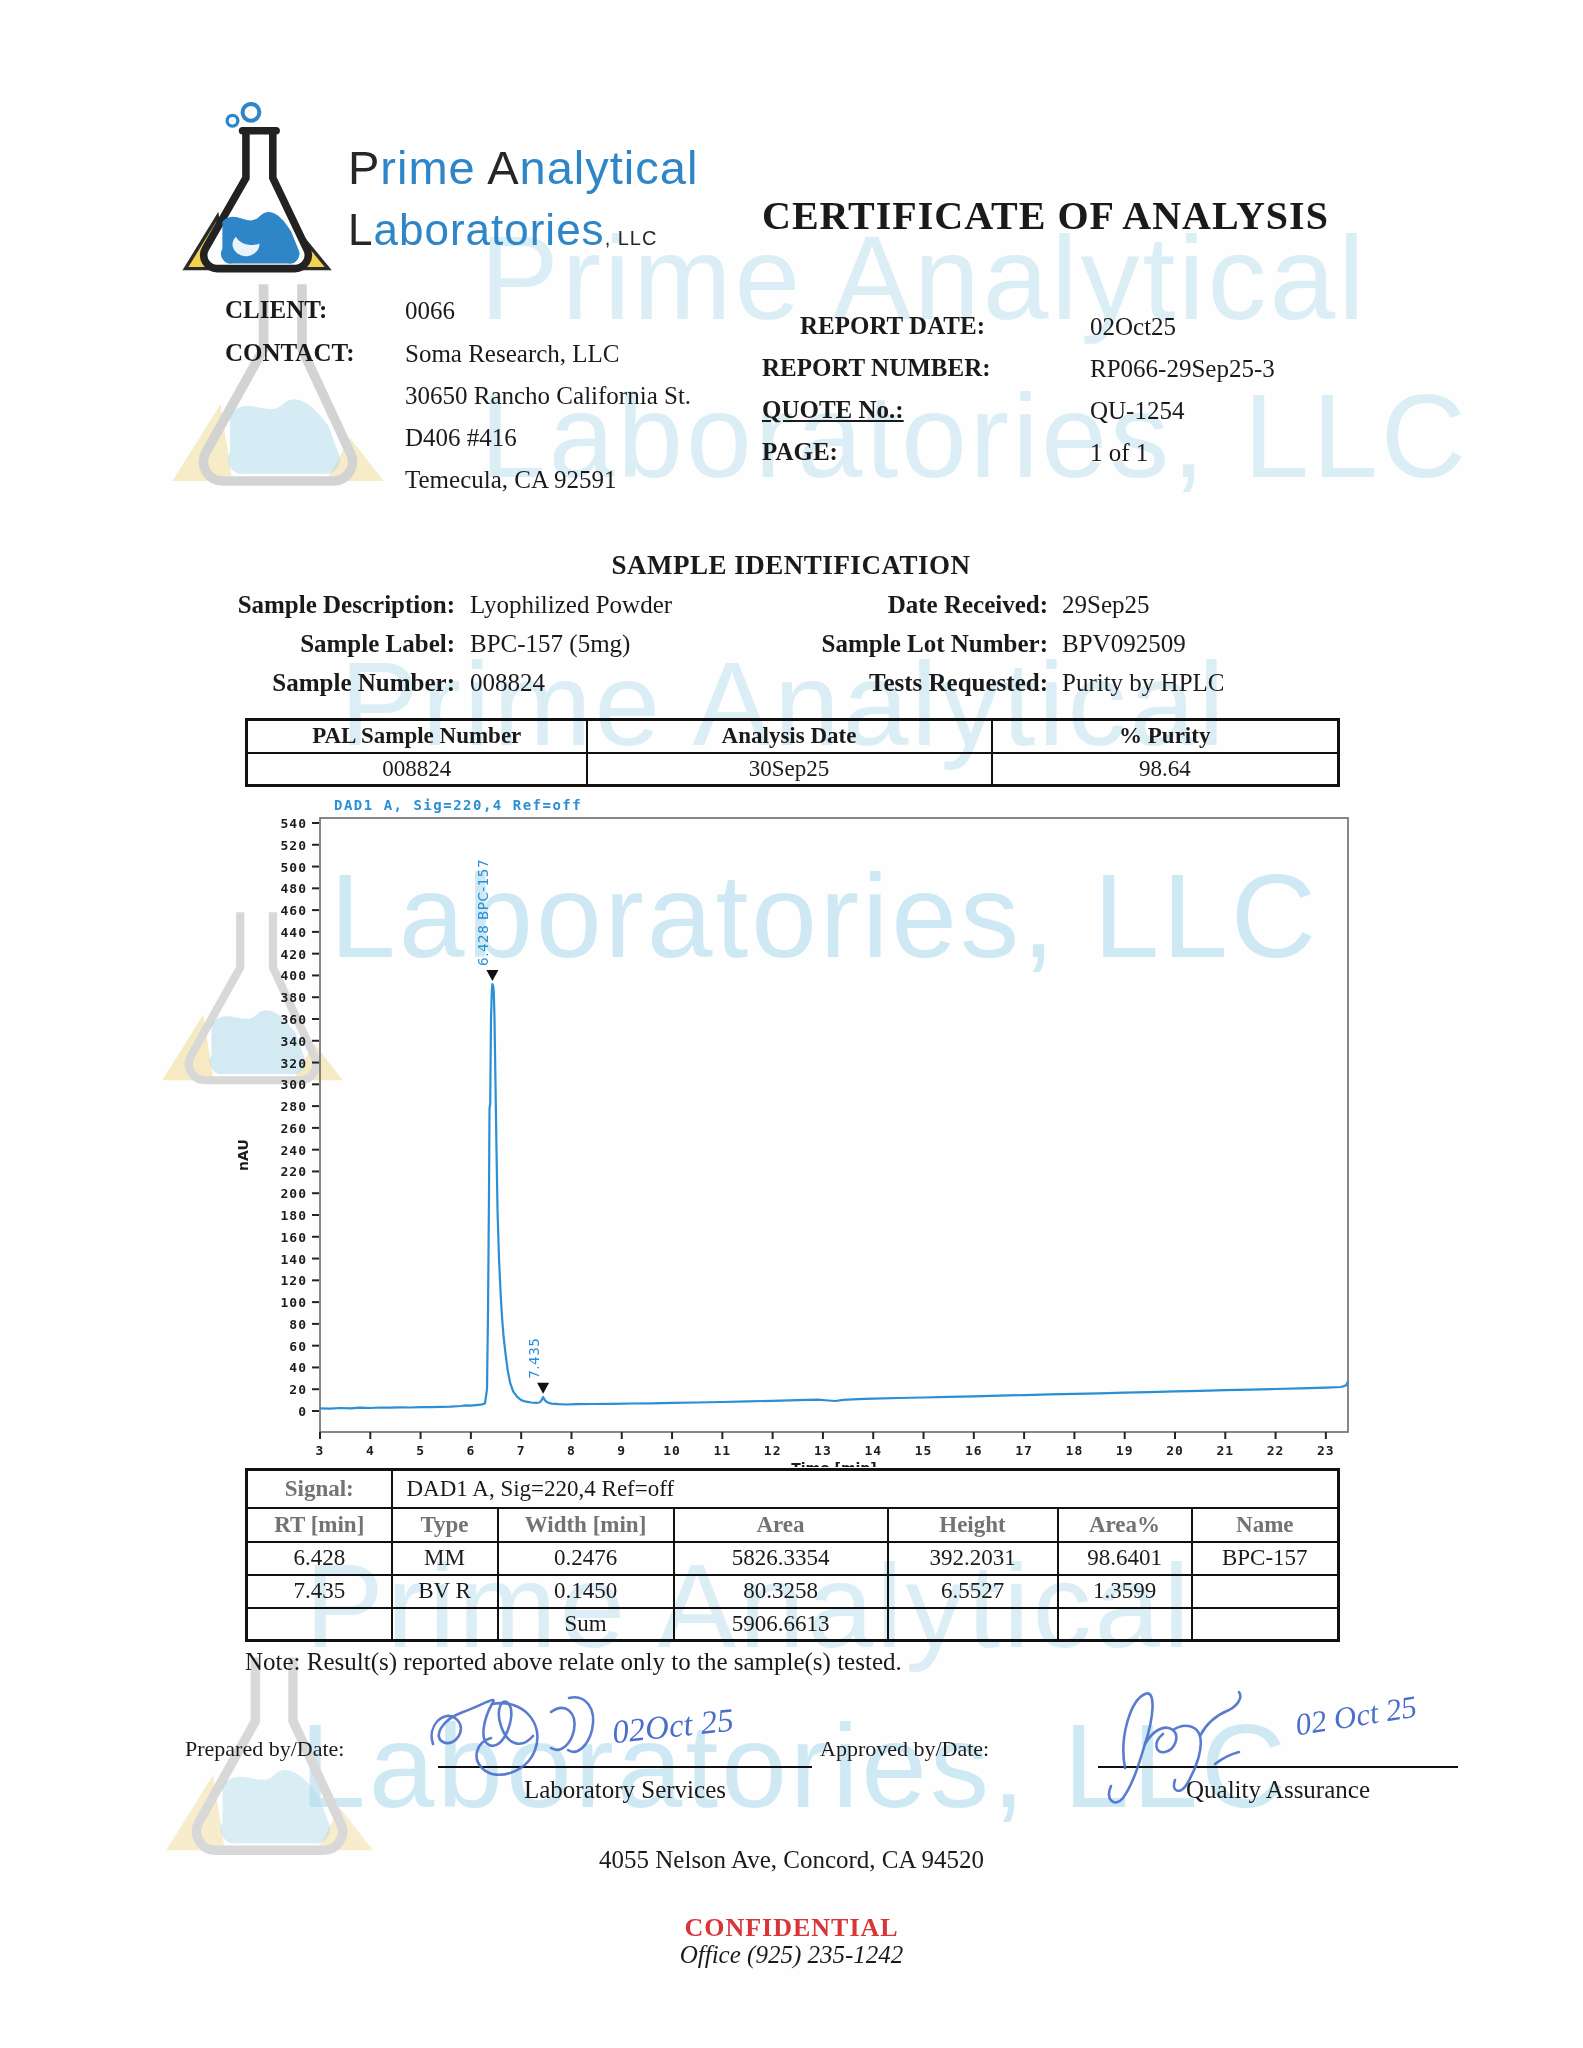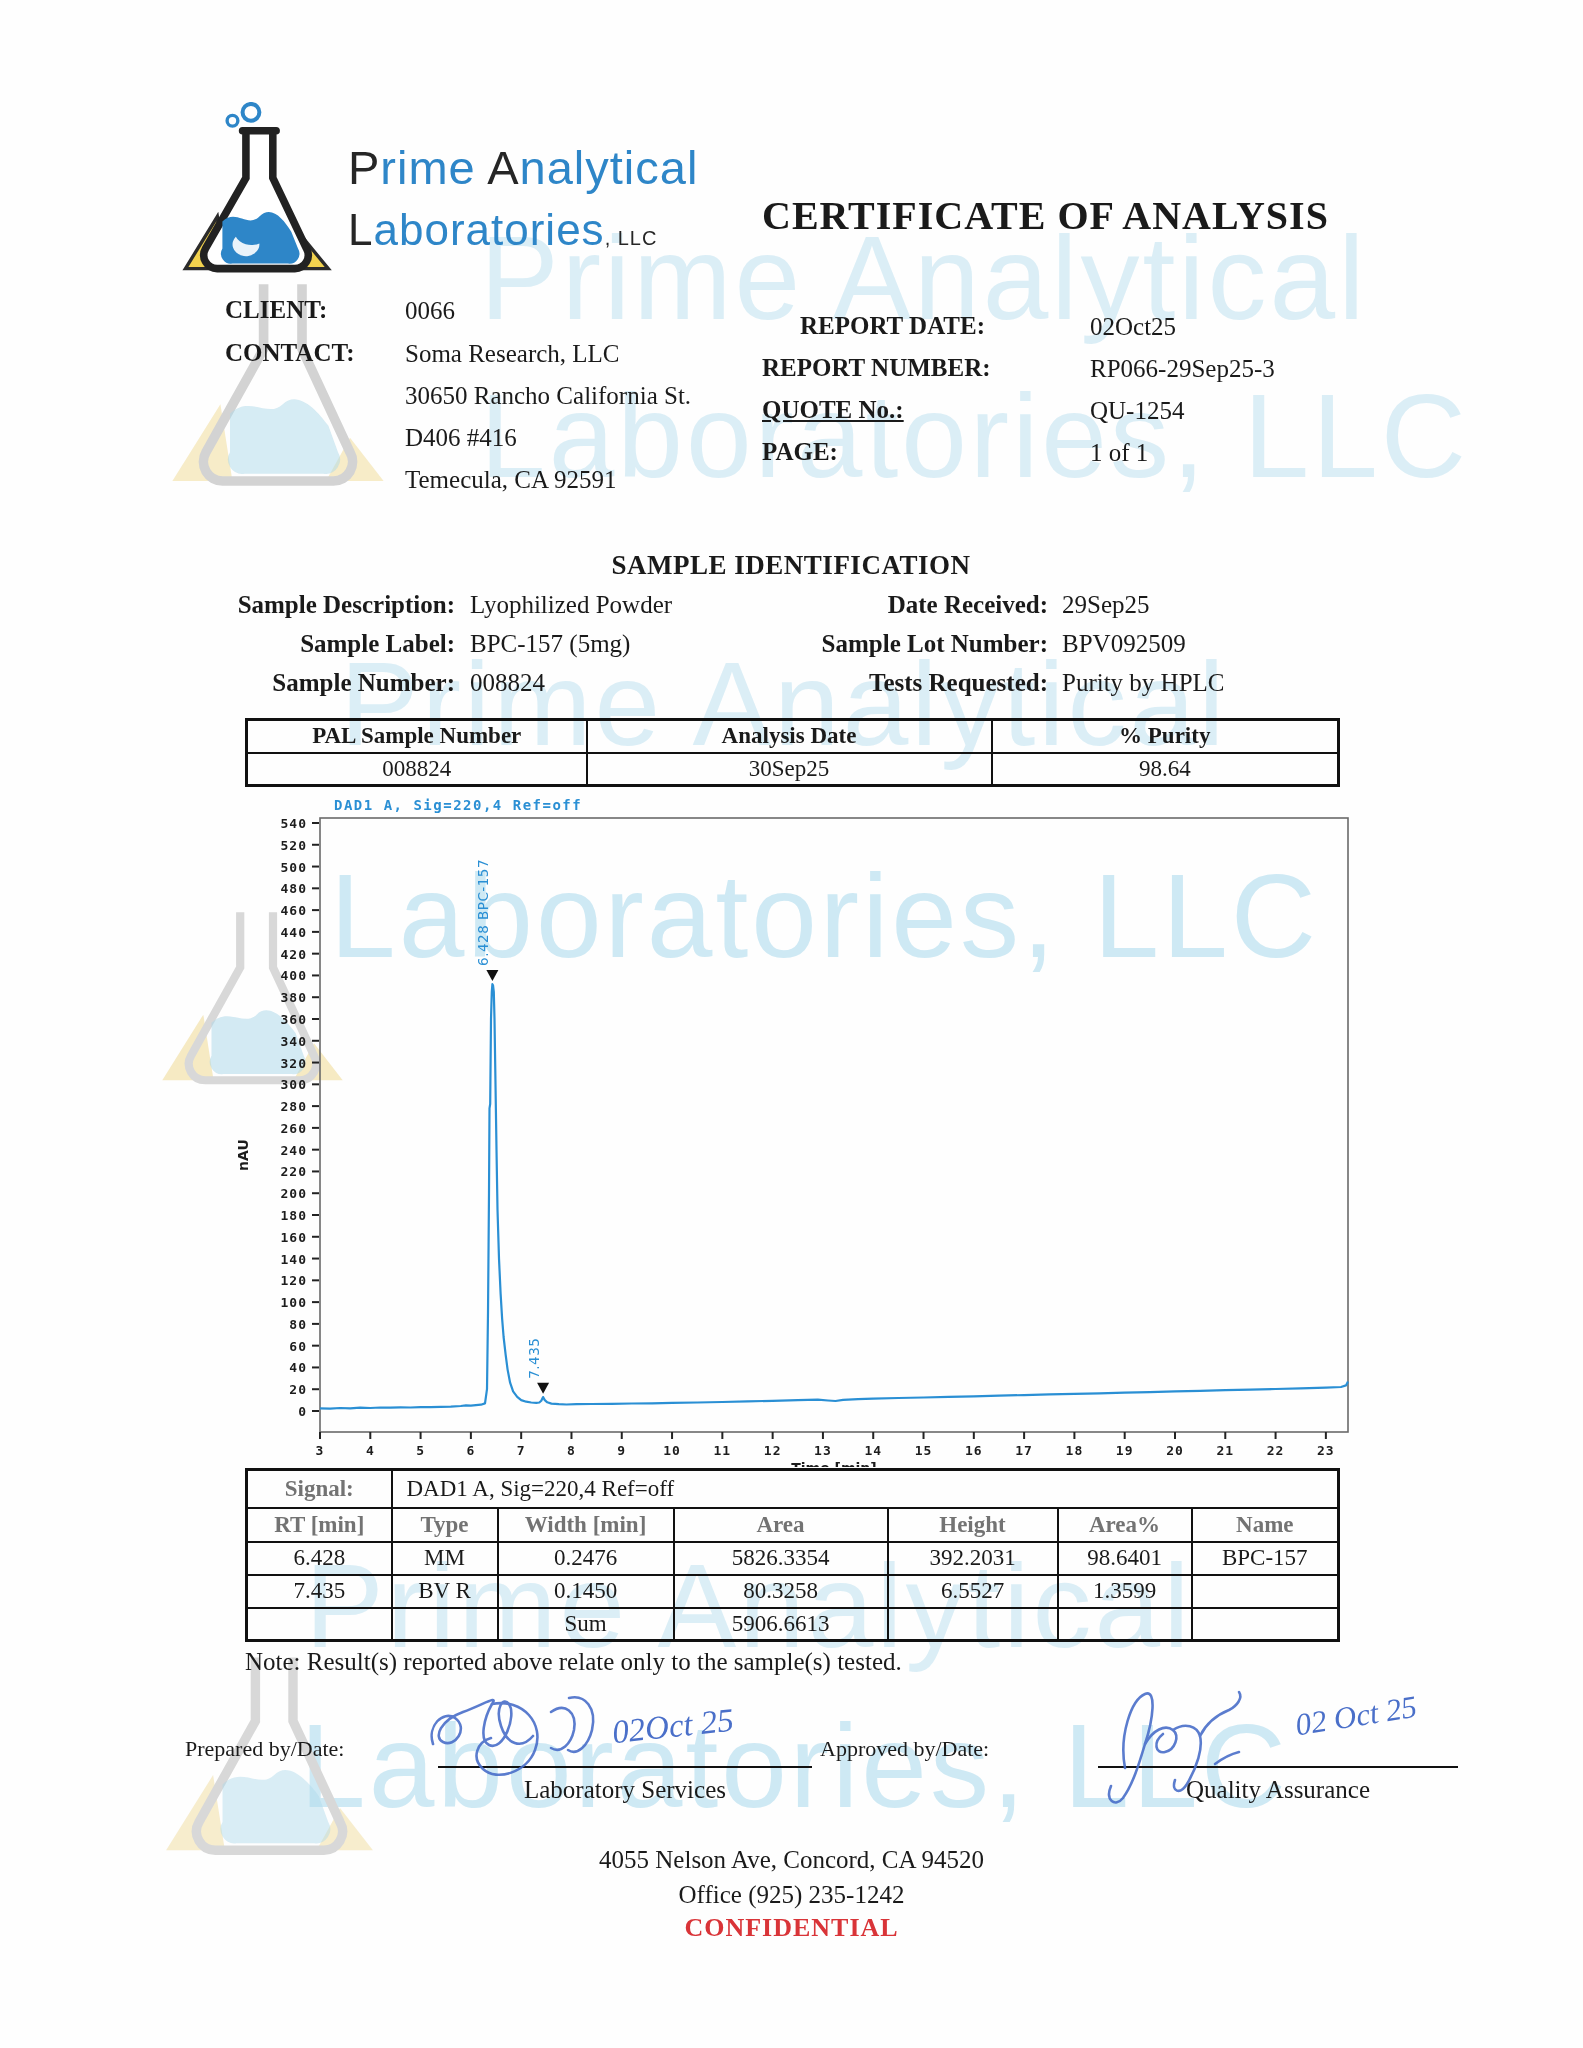--- a/index.html
+++ b/index.html
@@ -350,16 +350,16 @@
       <path d="M78,58 C90,50 102,54 105,64 C108,76 102,95 92,112 C85,123 76,120 80,108"></path>
       <path d="M105,64 C112,50 124,42 134,38 C142,34 148,26 144,20"></path>
       <path d="M120,92 C128,86 136,82 144,80"></path>
     </g>
   </svg>
   <div class="abs sig-date" style="left:1295px;top:1698px;transform:rotate(-9deg);font-size:31px;">02 Oct 25</div>
   <div class="abs sig-line" style="left:1098px;top:1766px;width:360px;"></div>
   <div class="abs sig-role" style="left:1098px;top:1776px;width:360px;">Quality Assurance</div>
 
   <div class="abs footer-line" style="top:1846px;">4055 Nelson Ave, Concord, CA 94520</div>
-  <div class="abs footer-line" style="top:1881px;">Office (925) 235-1242</div>
+  <div class="abs footer-line" style="top:1941px;font-style:italic;">Office (925) 235-1242</div>
   <div class="abs footer-line confidential" style="top:1913px;">CONFIDENTIAL</div>
 
 </div>
 
 </body></html>

